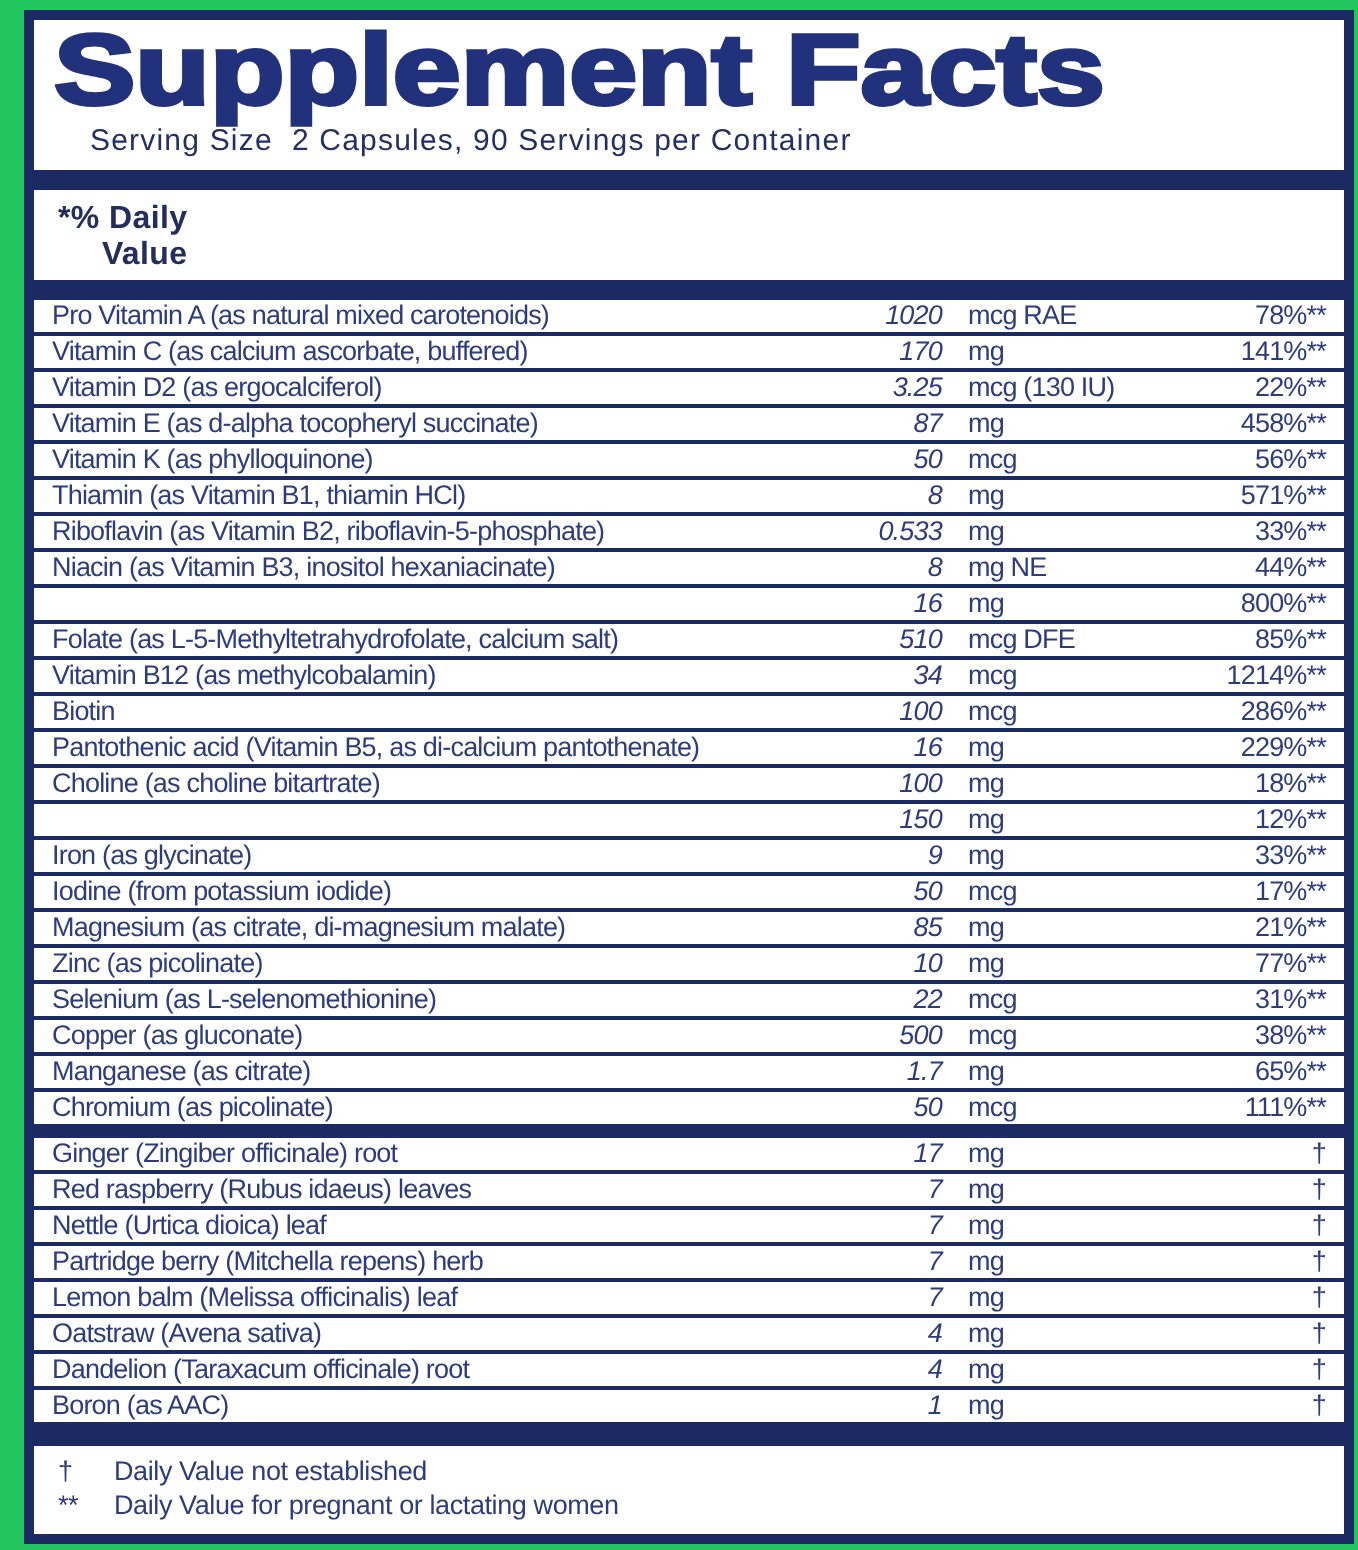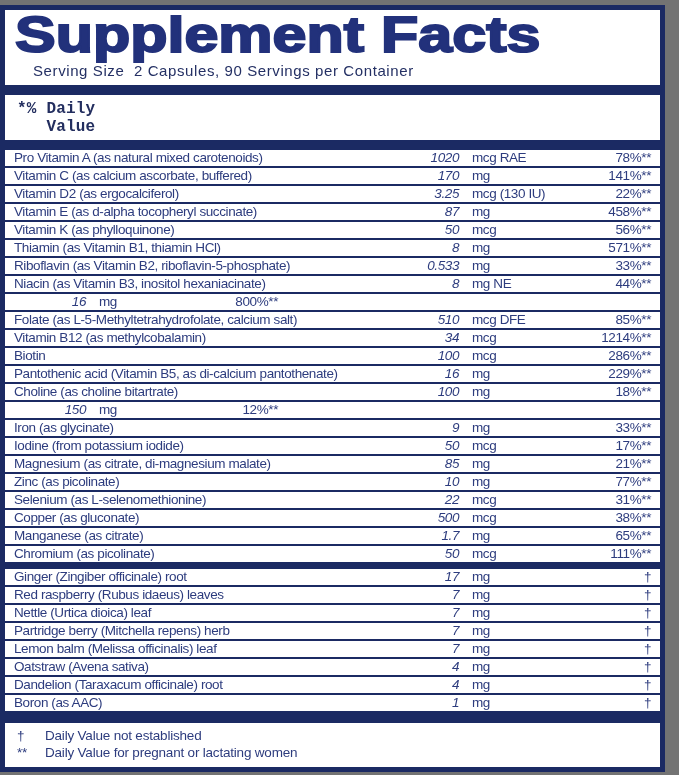--- a/index.html
+++ b/index.html
@@ -7,21 +7,21 @@
     --text-navy:#2d3c7e;
     --title-navy:#22317b;
   }
   *{box-sizing:border-box;}
   html,body{margin:0;padding:0;background:#fff;}
   body{
     width:679px;height:775px;overflow:hidden;
     font-family:"Liberation Sans", sans-serif;
     -webkit-font-smoothing:antialiased;
   }
-  .page{width:679px;height:775px;padding:5px 7px 0 0;background:#737373;}
+  .page{width:679px;height:775px;padding:5px 7px 0 12px;background:#22c55e;}
   .panel{
     width:665px;border:5px solid var(--navy);background:#fff;
   }
   .title{
     margin:2px 0 0 10px;
     font-size:50px;line-height:46px;font-weight:bold;
     color:var(--title-navy);
     -webkit-text-stroke:2px var(--title-navy);
     letter-spacing:0px;
     white-space:nowrap;
@@ -37,28 +37,28 @@
   .bar{width:100%;background:var(--navy);}
   .bar.thick{height:10px;}
   .bar.mid{height:5px;}
   .header-row{
     display:flex;justify-content:space-between;align-items:flex-start;
     padding:6px 10px 3px 12px;
   }
   .amount-label{font-weight:bold;font-size:17px;color:#232e5f;letter-spacing:.2px;}
   .dv-label{
     font-weight:bold;font-size:16px;color:#232e5f;
-    text-align:right;line-height:1.12;letter-spacing:.2px;font-family:Liberation Mono, monospace;
+    text-align:right;line-height:1.12;letter-spacing:.2px;
   }
   .rows{width:100%;}
   .row{
     display:flex;align-items:center;
     height:18px;border-bottom:2px solid var(--navy);
     padding:0 9px;
-    font-size:13.5px;letter-spacing:-.4px;color:var(--text-navy);
+    font-size:13.5px;letter-spacing:-.4px;color:var(--text-navy);justify-content:flex-end;
   }
   .c-label{flex:1;white-space:nowrap;overflow:hidden;}
   .c-amt{width:72px;text-align:right;white-space:nowrap;font-style:italic;}
   .c-unit{width:112px;padding-left:13px;text-align:left;white-space:nowrap;}
   .c-dv{width:80px;text-align:right;white-space:nowrap;}
   .footnotes{padding:4px 10px 6px 12px;}
   .footnote{
     display:flex;font-size:13.5px;line-height:17px;
     color:var(--text-navy);letter-spacing:-.2px;
   }

